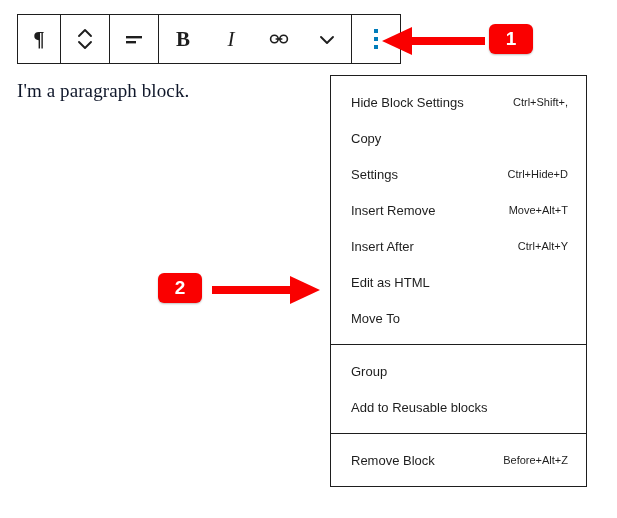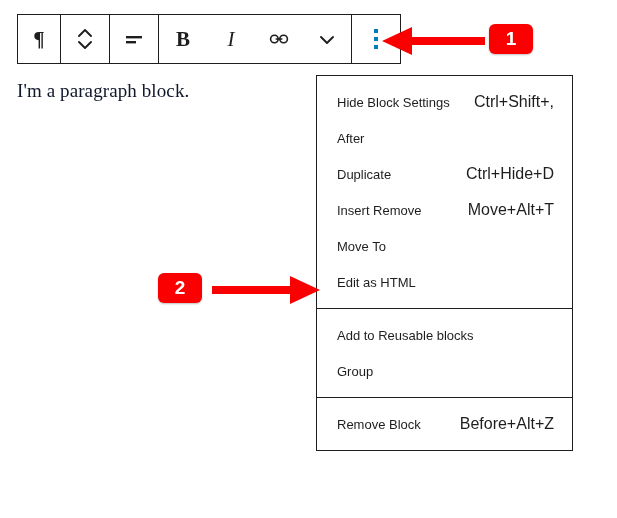--- a/index.html
+++ b/index.html
@@ -89,21 +89,21 @@
     top: 80px;
     font-family: "Liberation Serif", serif;
     font-size: 19px;
     color: #0f172a;
     letter-spacing: 0.1px;
   }
 
   
   .block-menu {
     position: absolute;
-    left: 316px;
+    left: 330px;
     top: 75px;
     width: 257px;
     box-sizing: border-box;
     border: 1px solid #1e1e1e;
     background: #ffffff;
     padding: 0;
   }
   .menu-section {
     padding: 8px 0;
     border-bottom: 1px solid #1e1e1e;
@@ -117,21 +117,21 @@
     padding: 0 18px 0 20px;
     cursor: pointer;
     box-sizing: border-box;
   }
   .menu-label {
     font-size: 13px;
     color: #1e1e1e;
     white-space: nowrap;
   }
   .menu-shortcut {
-    font-size: 16px;
+    font-size: 11px;
     color: #1e1e1e;
     white-space: nowrap;
   }
 
   
   .badge {
     position: absolute;
     background: #fa0000;
     color: #ffffff;
     border-radius: 6px;
@@ -226,48 +226,52 @@
 <div class="paragraph-block">I'm a paragraph block.</div>
 
 <div class="block-menu">
 
   <div class="menu-section">
     <div class="menu-item">
       <span class="menu-label">Hide Block Settings</span>
       <span class="menu-shortcut">Ctrl+Shift+,</span>
     </div>
     <div class="menu-item">
-      <span class="menu-label">After</span>
-      <span class="menu-shortcut"></span>
-    </div>
-    <div class="menu-item">
-      <span class="menu-label">Duplicate</span>
+      <span class="menu-label">Copy</span>
+      <span class="menu-shortcut"></span>
+    </div>
+    <div class="menu-item">
+      <span class="menu-label">Settings</span>
       <span class="menu-shortcut">Ctrl+Hide+D</span>
     </div>
     <div class="menu-item">
       <span class="menu-label">Insert Remove</span>
       <span class="menu-shortcut">Move+Alt+T</span>
     </div>
     <div class="menu-item">
+      <span class="menu-label">Insert After</span>
+      <span class="menu-shortcut">Ctrl+Alt+Y</span>
+    </div>
+    <div class="menu-item">
+      <span class="menu-label">Edit as HTML</span>
+      <span class="menu-shortcut"></span>
+    </div>
+    <div class="menu-item">
       <span class="menu-label">Move To</span>
       <span class="menu-shortcut"></span>
     </div>
-    <div class="menu-item">
-      <span class="menu-label">Edit as HTML</span>
-      <span class="menu-shortcut"></span>
-    </div>
   </div>
 
   <div class="menu-section">
     <div class="menu-item">
+      <span class="menu-label">Group</span>
+      <span class="menu-shortcut"></span>
+    </div>
+    <div class="menu-item">
       <span class="menu-label">Add to Reusable blocks</span>
-      <span class="menu-shortcut"></span>
-    </div>
-    <div class="menu-item">
-      <span class="menu-label">Group</span>
       <span class="menu-shortcut"></span>
     </div>
   </div>
 
   <div class="menu-section last">
     <div class="menu-item">
       <span class="menu-label">Remove Block</span>
       <span class="menu-shortcut">Before+Alt+Z</span>
     </div>
   </div>

